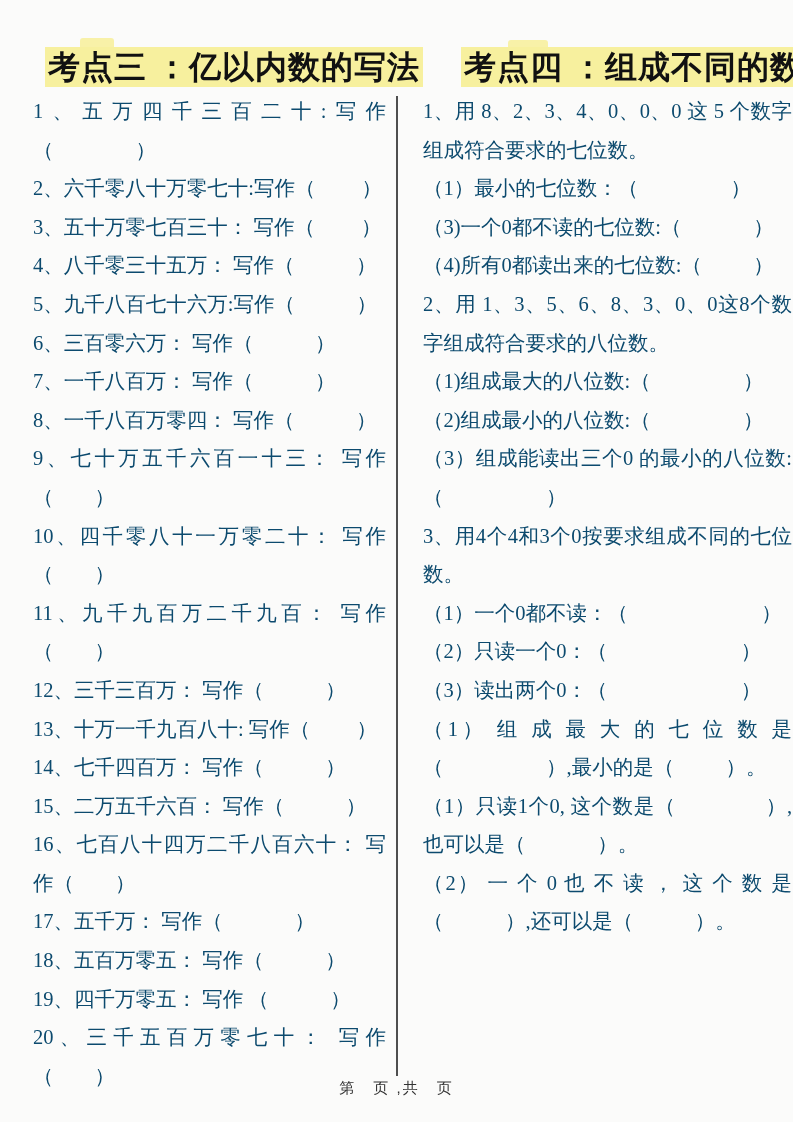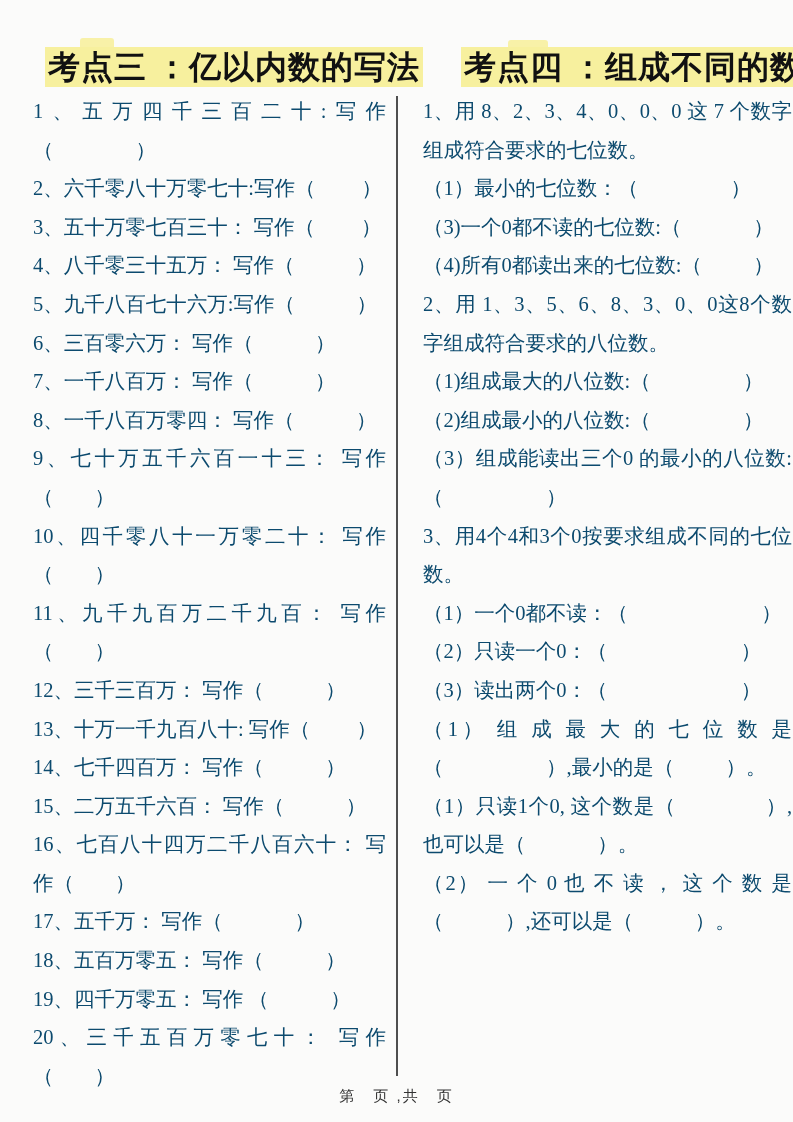--- a/index.html
+++ b/index.html
@@ -34,21 +34,21 @@
     color: #0c4a6e;
   }
   .divider {
     position: absolute;
     left: 396px; top: 96px;
     width: 2px; height: 980px;
     background: #4f4f4f;
   }
   .footer {
     position: absolute;
-    left: 0; right: 0; bottom: 16px;
+    left: 0; right: 0; bottom: 24px;
     text-align: center;
     font-family: "Liberation Sans", "DejaVu Sans", sans-serif;
     font-size: 15px; letter-spacing: 2px;
     color: #333333;
   }
   .smudge {
     position: absolute;
     background: #f7f09e;
     border-radius: 3px;
     opacity: 0.9;
@@ -85,21 +85,21 @@
     <p class="q">17、五千万： 写作（&nbsp;&nbsp;&nbsp;&nbsp;&nbsp;&nbsp;&nbsp;&nbsp;&nbsp;&nbsp;&nbsp;&nbsp;&nbsp;&nbsp;）</p>
     <p class="q">18、五百万零五： 写作（&nbsp;&nbsp;&nbsp;&nbsp;&nbsp;&nbsp;&nbsp;&nbsp;&nbsp;&nbsp;&nbsp;&nbsp;）</p>
     <p class="q">19、四千万零五： 写作 （&nbsp;&nbsp;&nbsp;&nbsp;&nbsp;&nbsp;&nbsp;&nbsp;&nbsp;&nbsp;&nbsp;&nbsp;）</p>
     <p class="q">20、三千五百万零七十： 写作 （&nbsp;&nbsp;&nbsp;&nbsp;&nbsp;&nbsp;&nbsp;&nbsp;）</p>
   </div>
 
   <div class="divider"></div>
 
   <div class="col col-right">
     <h2 class="section-header"><span class="hl">考点四 ：组成不同的数</span></h2>
-    <p class="q">1、用 8、2、3、4、0、0、0 这 7 个数字组成符合要求的七位数。</p>
+    <p class="q">1、用 8、2、3、4、0、0、0 这 5 个数字组成符合要求的七位数。</p>
     <p class="q">（1）最小的七位数：（&nbsp;&nbsp;&nbsp;&nbsp;&nbsp;&nbsp;&nbsp;&nbsp;&nbsp;&nbsp;&nbsp;&nbsp;&nbsp;&nbsp;&nbsp;&nbsp;&nbsp;&nbsp;）</p>
     <p class="q">（3)一个0都不读的七位数:（&nbsp;&nbsp;&nbsp;&nbsp;&nbsp;&nbsp;&nbsp;&nbsp;&nbsp;&nbsp;&nbsp;&nbsp;&nbsp;&nbsp;）</p>
     <p class="q">（4)所有0都读出来的七位数:（&nbsp;&nbsp;&nbsp;&nbsp;&nbsp;&nbsp;&nbsp;&nbsp;&nbsp;&nbsp;）</p>
     <p class="q">2、用 1、3、5、6、8、3、0、0这8个数字组成符合要求的八位数。</p>
     <p class="q">（1)组成最大的八位数:（&nbsp;&nbsp;&nbsp;&nbsp;&nbsp;&nbsp;&nbsp;&nbsp;&nbsp;&nbsp;&nbsp;&nbsp;&nbsp;&nbsp;&nbsp;&nbsp;&nbsp;&nbsp;）</p>
     <p class="q">（2)组成最小的八位数:（&nbsp;&nbsp;&nbsp;&nbsp;&nbsp;&nbsp;&nbsp;&nbsp;&nbsp;&nbsp;&nbsp;&nbsp;&nbsp;&nbsp;&nbsp;&nbsp;&nbsp;&nbsp;）</p>
     <p class="q">（3）组成能读出三个0 的最小的八位数:（&nbsp;&nbsp;&nbsp;&nbsp;&nbsp;&nbsp;&nbsp;&nbsp;&nbsp;&nbsp;&nbsp;&nbsp;&nbsp;&nbsp;&nbsp;&nbsp;&nbsp;&nbsp;&nbsp;&nbsp;）</p>
     <p class="q">3、用4个4和3个0按要求组成不同的七位数。</p>
     <p class="q">（1）一个0都不读：（&nbsp;&nbsp;&nbsp;&nbsp;&nbsp;&nbsp;&nbsp;&nbsp;&nbsp;&nbsp;&nbsp;&nbsp;&nbsp;&nbsp;&nbsp;&nbsp;&nbsp;&nbsp;&nbsp;&nbsp;&nbsp;&nbsp;&nbsp;&nbsp;&nbsp;&nbsp;）</p>
     <p class="q">（2）只读一个0：（&nbsp;&nbsp;&nbsp;&nbsp;&nbsp;&nbsp;&nbsp;&nbsp;&nbsp;&nbsp;&nbsp;&nbsp;&nbsp;&nbsp;&nbsp;&nbsp;&nbsp;&nbsp;&nbsp;&nbsp;&nbsp;&nbsp;&nbsp;&nbsp;&nbsp;&nbsp;）</p>

